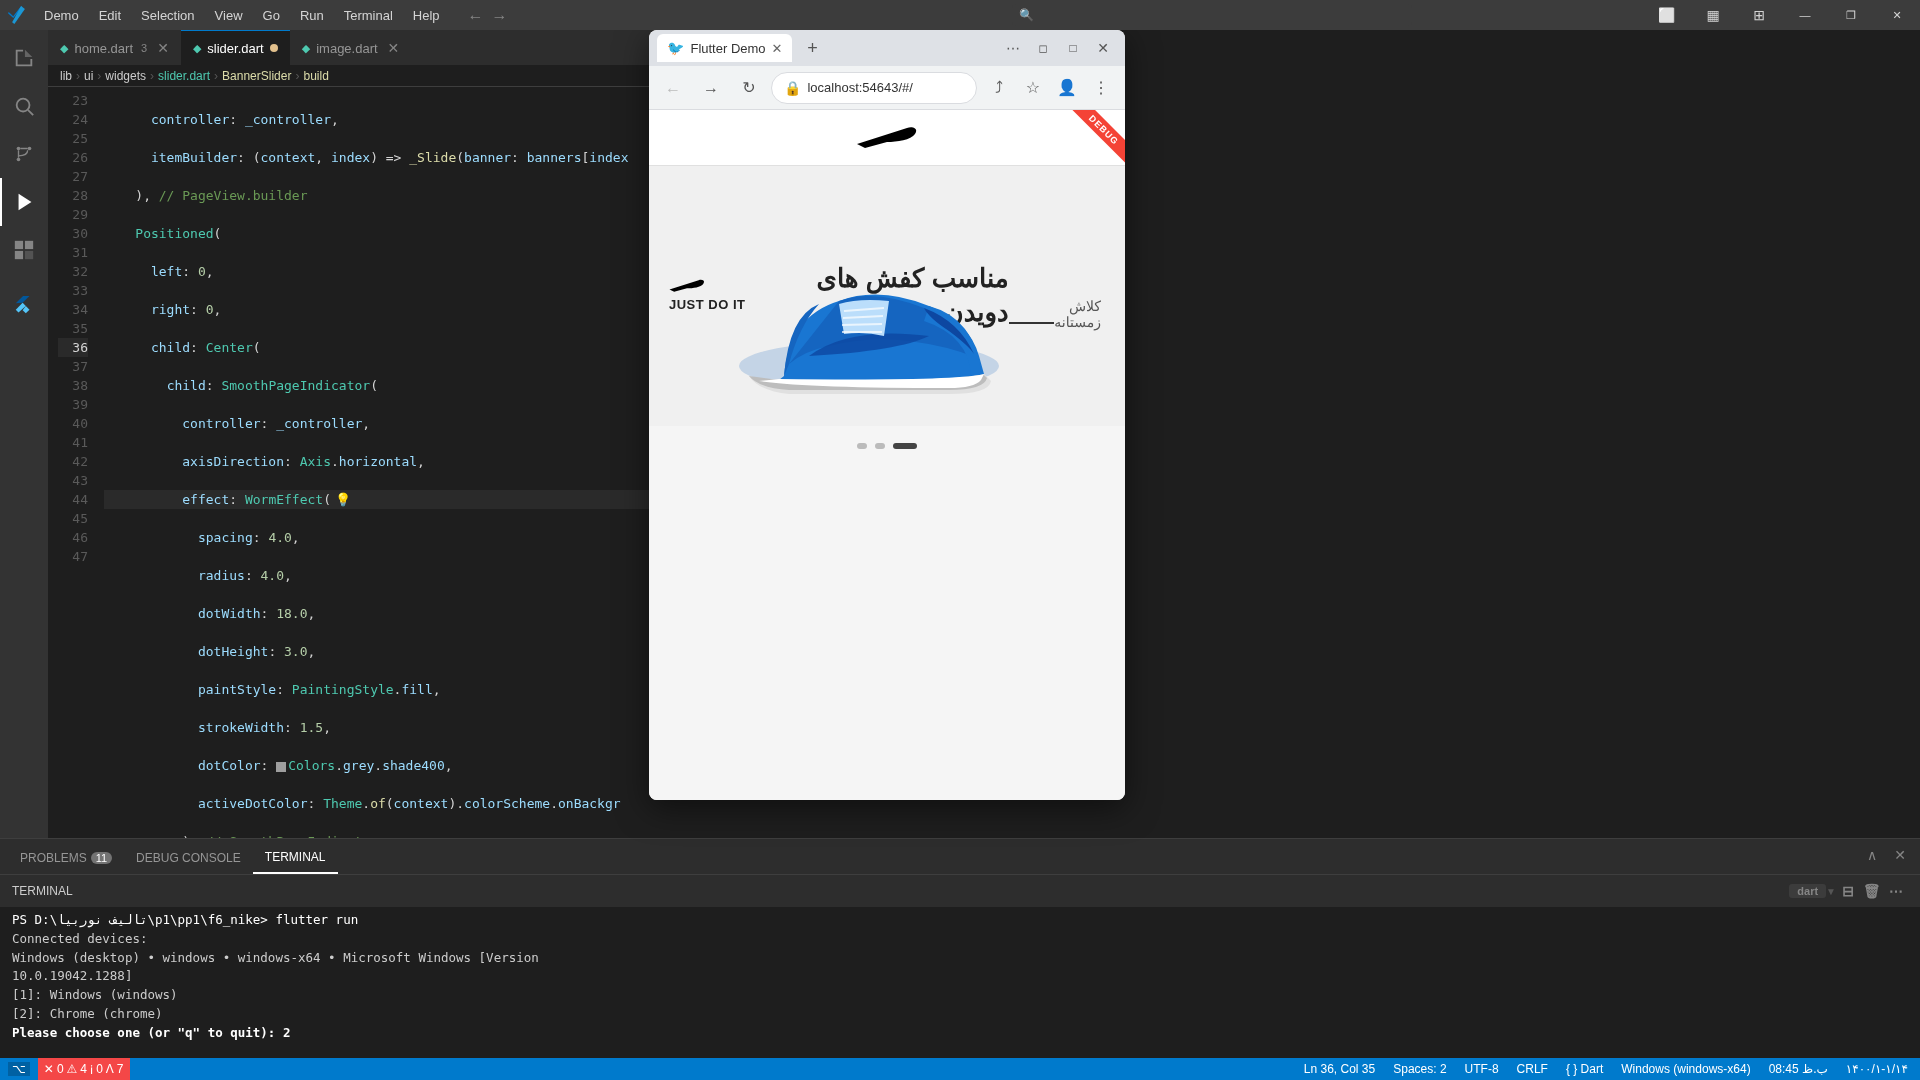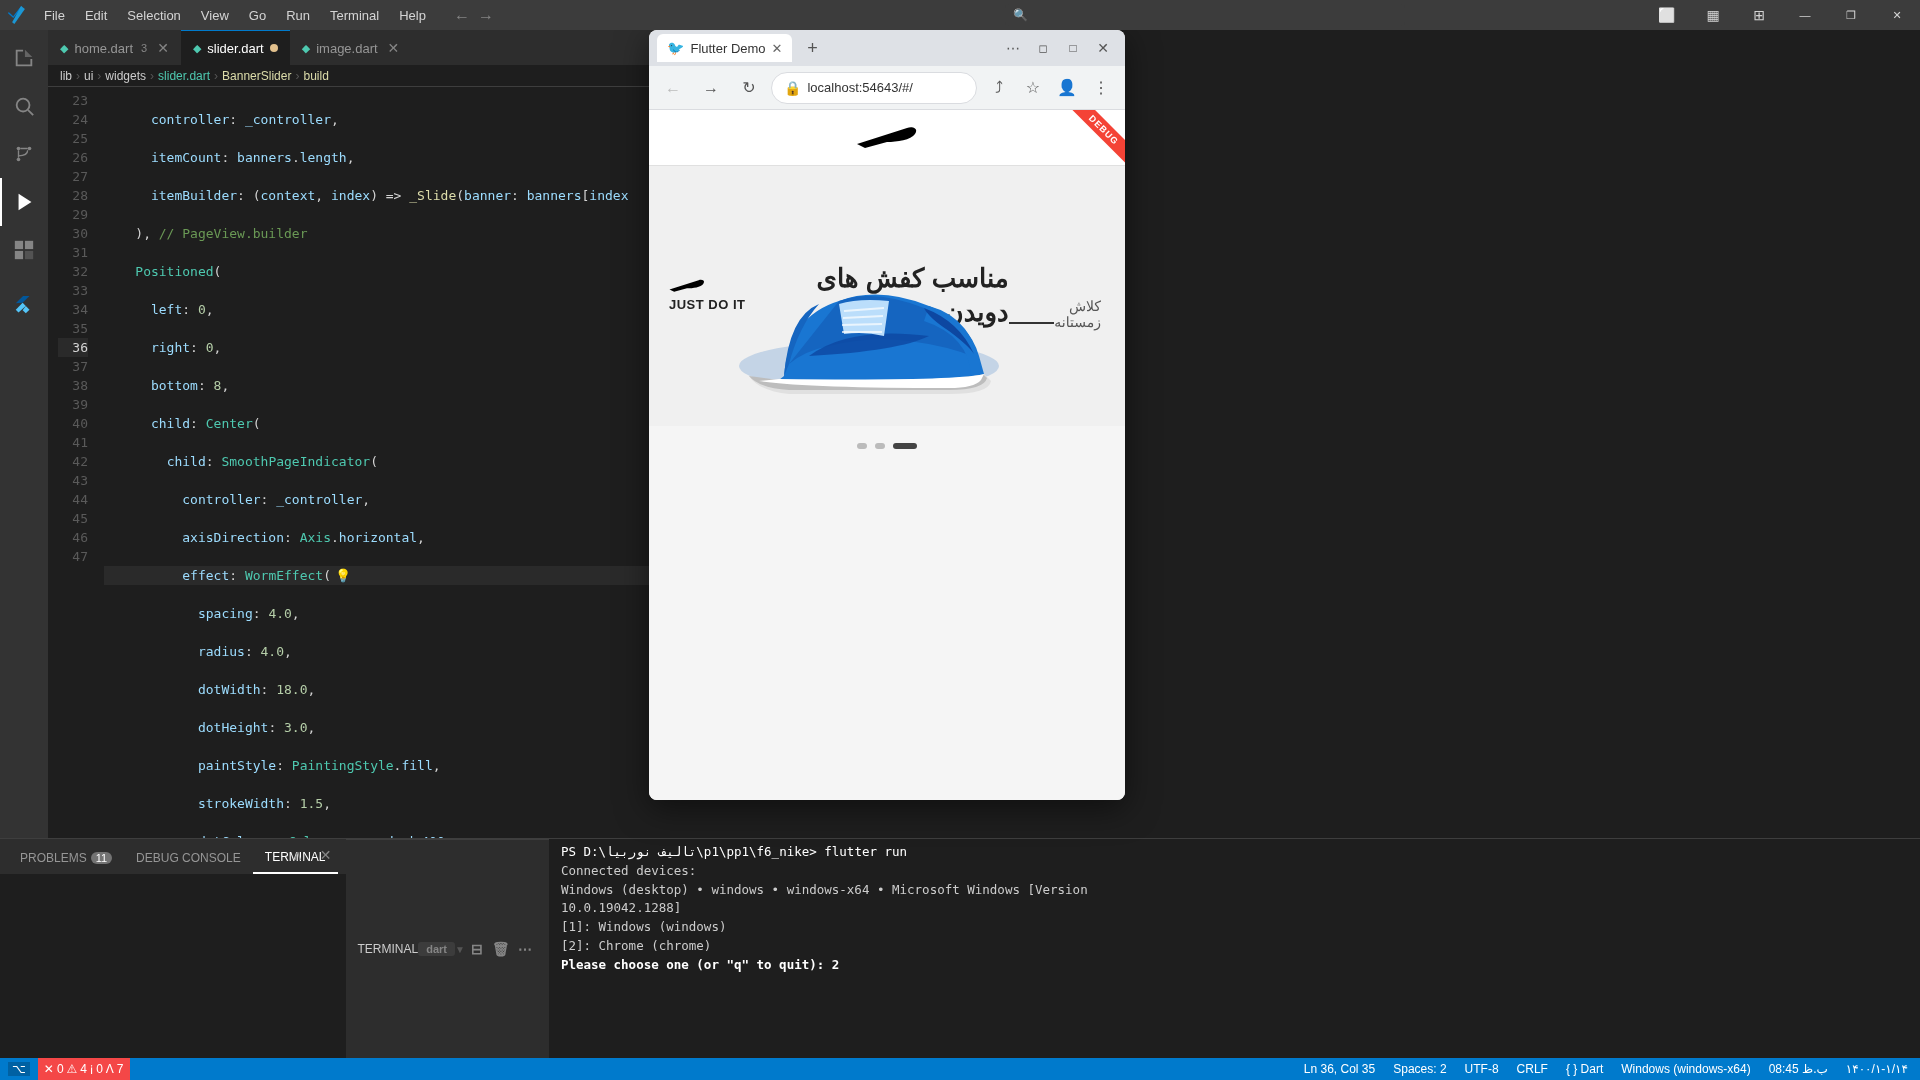--- a/index.html
+++ b/index.html
@@ -370,21 +370,21 @@
     .indicator.inactive {
       width: 10px;
     }
 
     
     #panel {
       height: 220px;
       background: #1e1e1e;
       border-top: 1px solid #3e3e3e;
       display: flex;
-      flex-direction: row;
+      flex-direction: column;
       position: absolute;
       bottom: 22px;
       left: 0;
       right: 0;
     }
     #panel-tabs {
       display: flex;
       height: 35px;
       background: #2d2d2d;
       align-items: flex-end;
@@ -469,21 +469,21 @@
 </head>
 <body>
 
 <div id="menubar">
   <span class="vscode-logo">
     <svg width="18" height="18" viewBox="0 0 24 24" fill="#007acc">
         <path d="M17.5 0L7 13.5 1 8 0 9.5l7 6.5 12-14z"></path>
         <path d="M17.5 0l5 4-14 20-3-2.5z" fill="#1c97d4"></path>
       </svg>
   </span>
-  <span class="menu-item">File</span>
+  <span class="menu-item">Demo</span>
   <span class="menu-item">Edit</span>
   <span class="menu-item">Selection</span>
   <span class="menu-item">View</span>
   <span class="menu-item">Go</span>
   <span class="menu-item">Run</span>
   <span class="menu-item">Terminal</span>
   <span class="menu-item">Help</span>
 
   <span style="margin-left:16px;cursor:pointer;color:#858585;font-size:16px;">←</span>
   <span style="margin-left:4px;cursor:pointer;color:#858585;font-size:16px;">→</span>
@@ -617,27 +617,25 @@
         <div class="ln">41</div>
         <div class="ln">42</div>
         <div class="ln">43</div>
         <div class="ln">44</div>
         <div class="ln">45</div>
         <div class="ln">46</div>
         <div class="ln">47</div>
       </div>
       <div id="code-content">
 <span class="ln">      <span class="prop">controller</span>: <span class="prop">_controller</span>,</span>
-<span class="ln">      <span class="prop">itemCount</span>: <span class="prop">banners</span>.<span class="prop">length</span>,</span>
 <span class="ln">      <span class="prop">itemBuilder</span>: (<span class="prop">context</span>, <span class="prop">index</span>) =&gt; <span class="fn">_Slide</span>(<span class="prop">banner</span>: <span class="prop">banners</span>[<span class="prop">index</span></span>
 <span class="ln">    ), <span class="cm">// PageView.builder</span></span>
 <span class="ln">    <span class="cls">Positioned</span>(</span>
 <span class="ln">      <span class="prop">left</span>: <span class="num">0</span>,</span>
 <span class="ln">      <span class="prop">right</span>: <span class="num">0</span>,</span>
-<span class="ln">      <span class="prop">bottom</span>: <span class="num">8</span>,</span>
 <span class="ln">      <span class="prop">child</span>: <span class="cls">Center</span>(</span>
 <span class="ln">        <span class="prop">child</span>: <span class="cls">SmoothPageIndicator</span>(</span>
 <span class="ln">          <span class="prop">controller</span>: <span class="prop">_controller</span>,</span>
 <span class="ln">          <span class="prop">axisDirection</span>: <span class="cls">Axis</span>.<span class="prop">horizontal</span>,</span>
 <span class="ln" style="background:#2a2a2a;">          <span class="prop">effect</span>: <span class="cls">WormEffect</span>(<span class="bulb">💡</span></span>
 <span class="ln">            <span class="prop">spacing</span>: <span class="num">4.0</span>,</span>
 <span class="ln">            <span class="prop">radius</span>: <span class="num">4.0</span>,</span>
 <span class="ln">            <span class="prop">dotWidth</span>: <span class="num">18.0</span>,</span>
 <span class="ln">            <span class="prop">dotHeight</span>: <span class="num">3.0</span>,</span>
 <span class="ln">            <span class="prop">paintStyle</span>: <span class="cls">PaintingStyle</span>.<span class="prop">fill</span>,</span>

